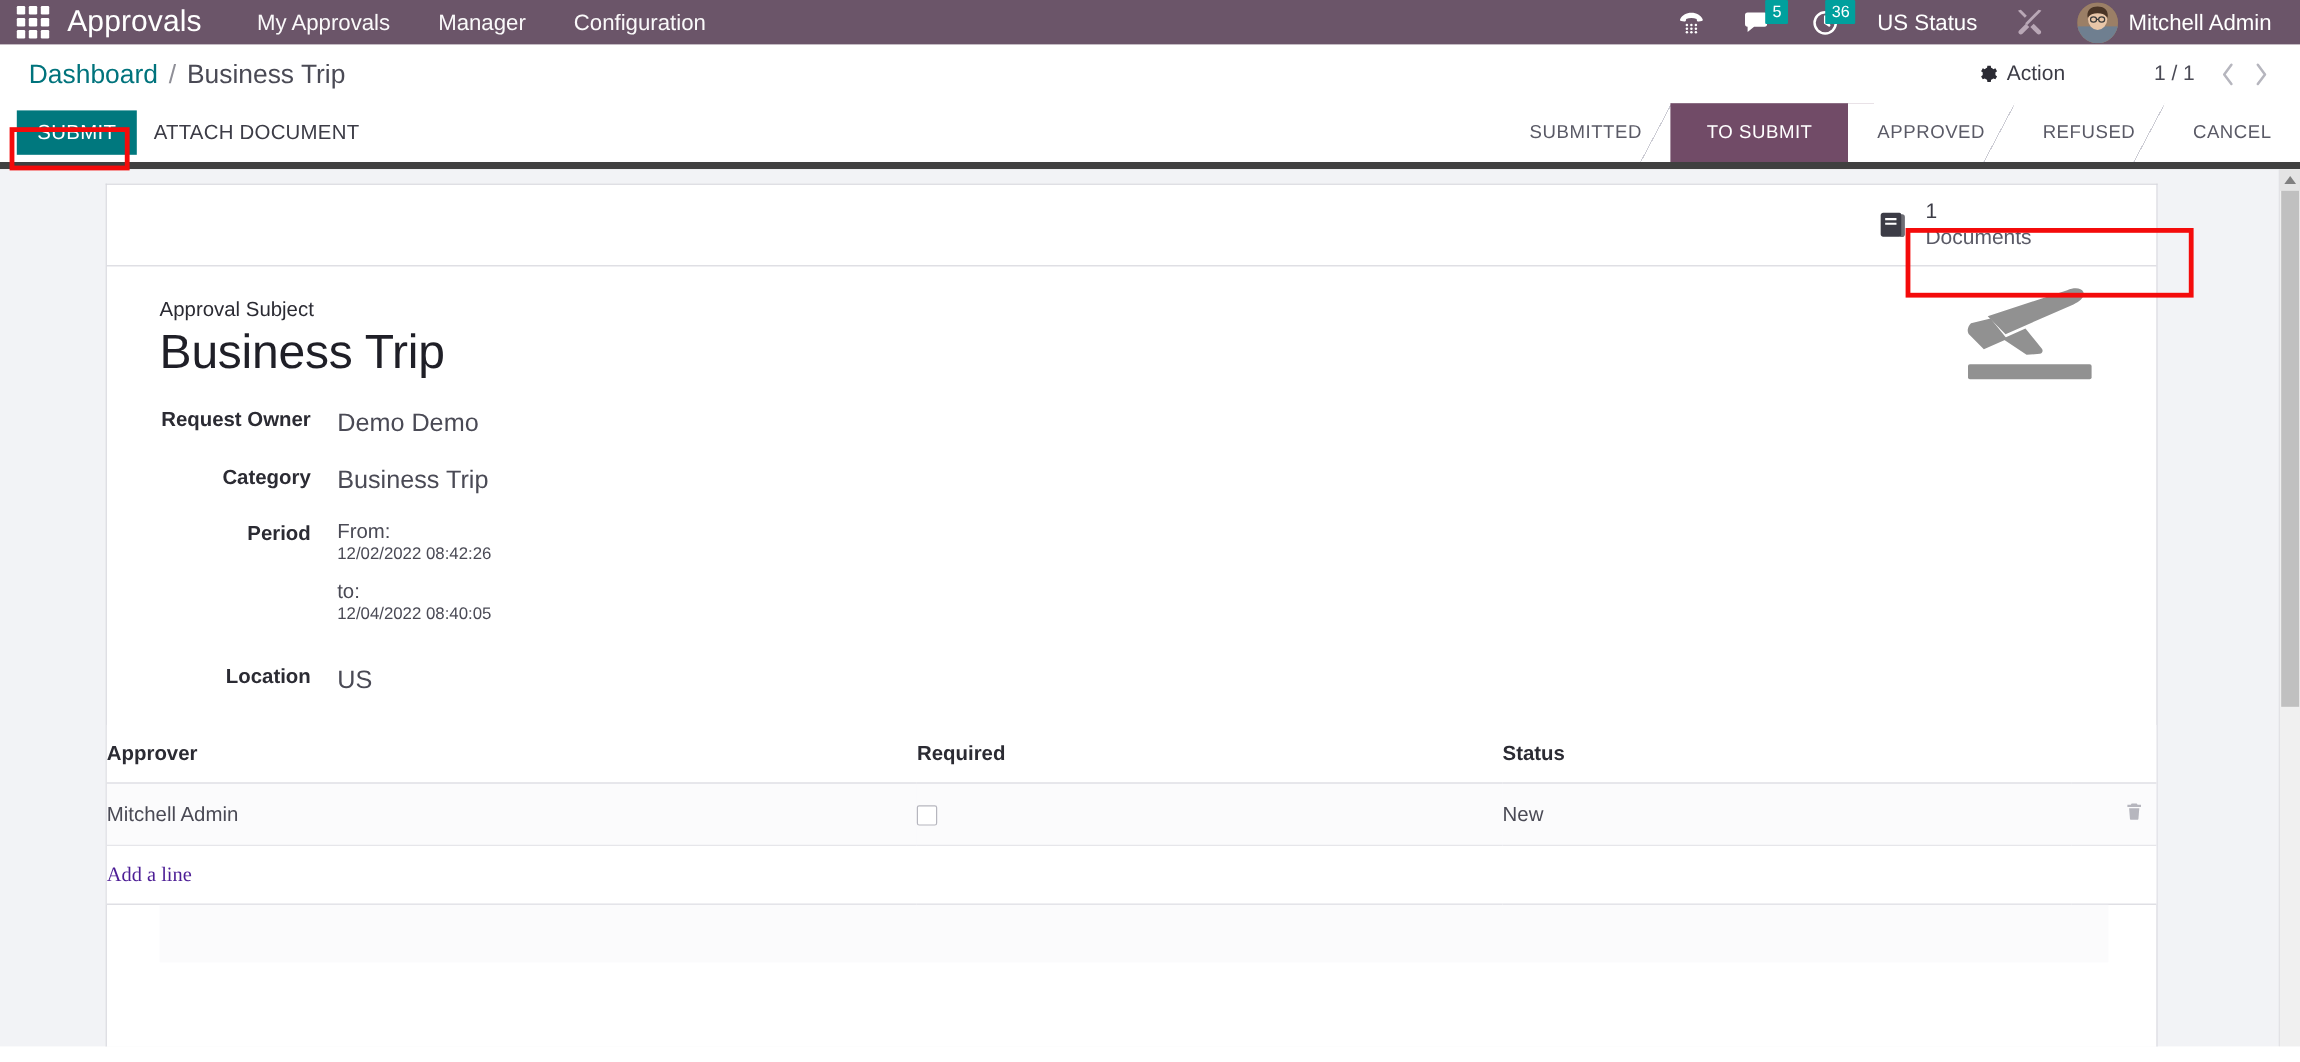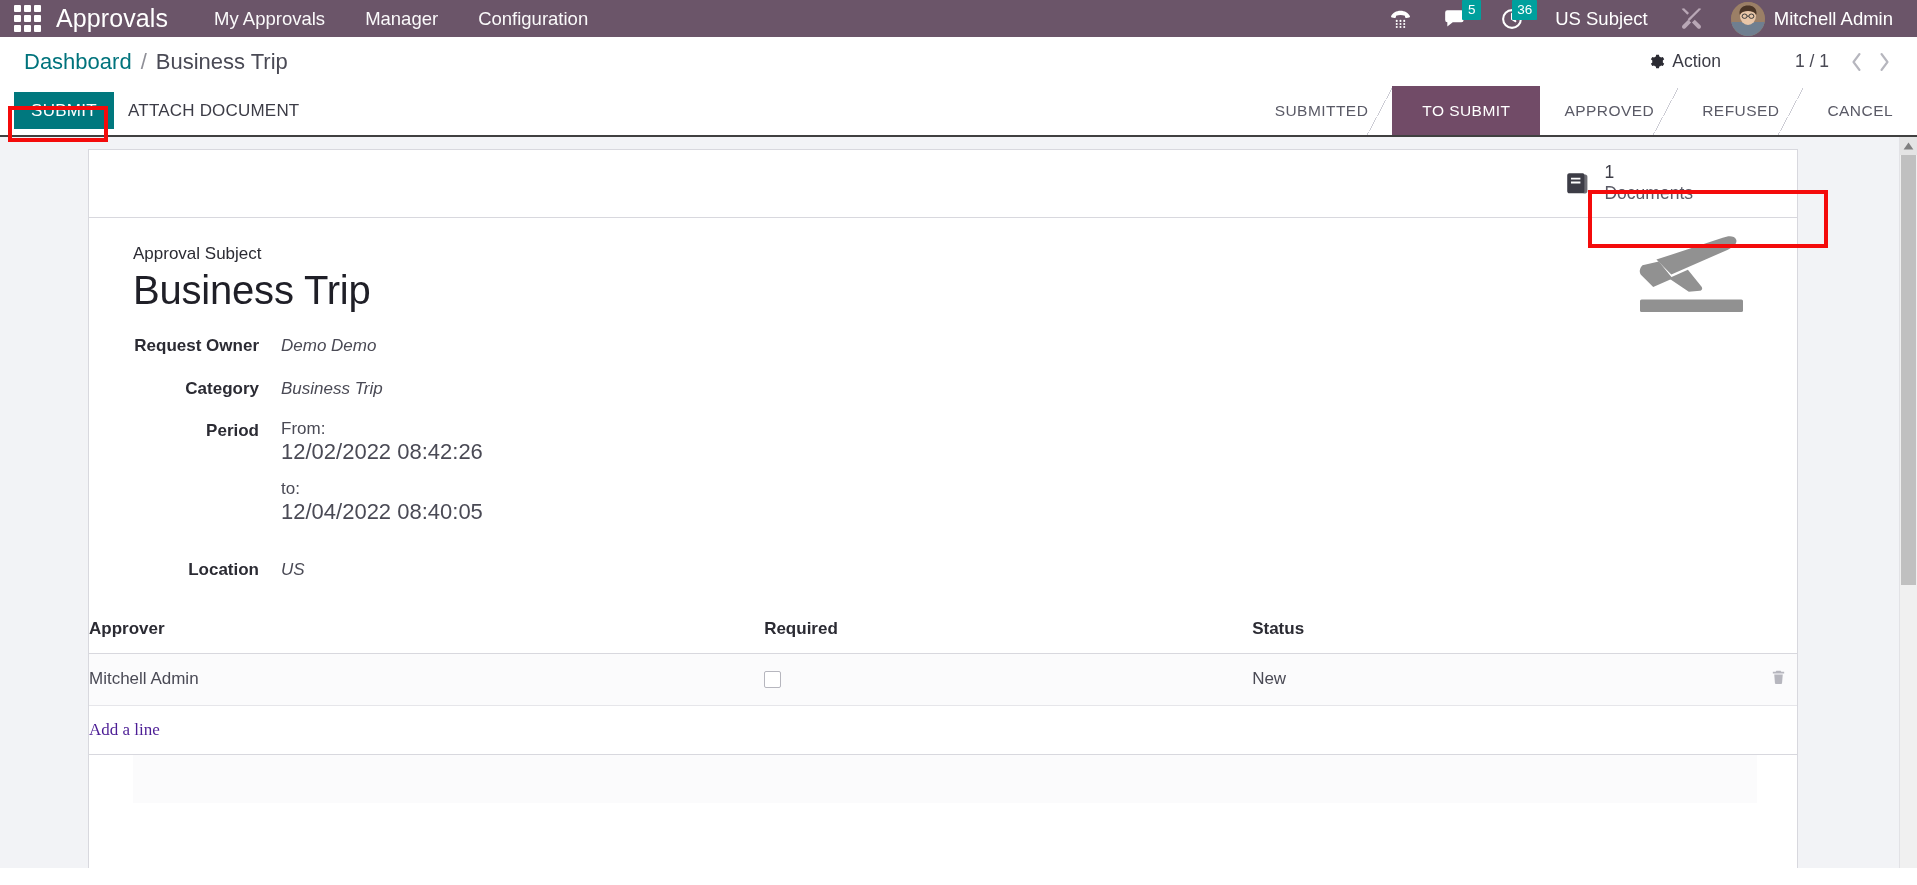--- a/index.html
+++ b/index.html
@@ -102,21 +102,21 @@
     background: #8a6f5c;
     position: relative;
     flex: none;
     display: block;
   }
   .user-name { font-size: 18.5px; white-space: nowrap; }
 
   
   .control-panel {
     background: #ffffff;
-    border-bottom: 2px solid #404040;
+    border-bottom: 6px solid #404040;
   }
   .cp-top {
     display: flex;
     align-items: center;
     height: 49px;
     padding: 0 20px 0 24px;
   }
   .breadcrumb { font-size: 22px; display: flex; align-items: baseline; gap: 0px; }
   .breadcrumb .bc-link { color: #00737c; cursor: pointer; }
   .breadcrumb .bc-sep { color: #8f8f97; margin: 0 9px; }
@@ -314,34 +314,33 @@
     text-align: right;
     padding-right: 22px;
     font-size: 17px;
     font-weight: 700;
     color: #2b2b33;
     flex: none;
     line-height: 1.3;
     padding-top: 1px;
   }
   .f-value {
-    font-size: 17px;
+    font-size: 21px;
     color: #4a4a55;
     line-height: 1.3;
     padding-top: 1px;
-    font-style: italic;
   }
   .period-row { display: flex; align-items: baseline; margin-bottom: 14px; flex-direction: column; }
   .period-prefix {
     font-size: 17px;
     color: #4a4a55;
     width: 58px;
     flex: none;
   }
-  .period-val { font-size: 22px; color: #4a4a55; }
+  .period-val { font-size: 14px; color: #4a4a55; }
 
   
   .notebook { margin-top: 24px; }
   .nb-tabs {
     display: flex;
     align-items: flex-end;
     border-bottom: 1px solid #d8d8de;
     padding-left: 0;
     margin: 0 -44px 0 0;
   }
@@ -485,21 +484,21 @@
     </div>
 
     <div class="nav-icon-btn">
       <svg width="26" height="26" viewBox="0 0 24 24" fill="none" stroke="#ffffff" stroke-width="1.9" aria-hidden="true">
         <circle cx="12" cy="12" r="8.2"></circle>
         <path d="M12 7.2V12l3.1 2" stroke-linecap="round"></path>
       </svg>
       <span class="nav-badge">36</span>
     </div>
 
-    <div class="company-name">US Subject</div>
+    <div class="company-name">US Status</div>
 
     <div class="nav-icon-btn">
       <svg width="27" height="27" viewBox="0 0 24 24" fill="#b9a7b6" aria-hidden="true">
         <path d="M3.3 3.4l2.1-.6 4.4 4.4-1.5 1.5L3.9 4.3z"></path>
         <path d="M20.6 3.4l-2.1-.6-9.9 9.9 1.4 1.5 9.9-9.9z" transform="rotate(0 12 12)"></path>
         <path d="M4.1 20.6c.7.7 1.8.7 2.5 0l5-5-2.5-2.5-5 5c-.7.7-.7 1.8 0 2.5z"></path>
         <path d="M19.9 20.6c-.7.7-1.8.7-2.5 0l-5-5 2.5-2.5 5 5c.7.7.7 1.8 0 2.5z"></path>
       </svg>
     </div>
 

